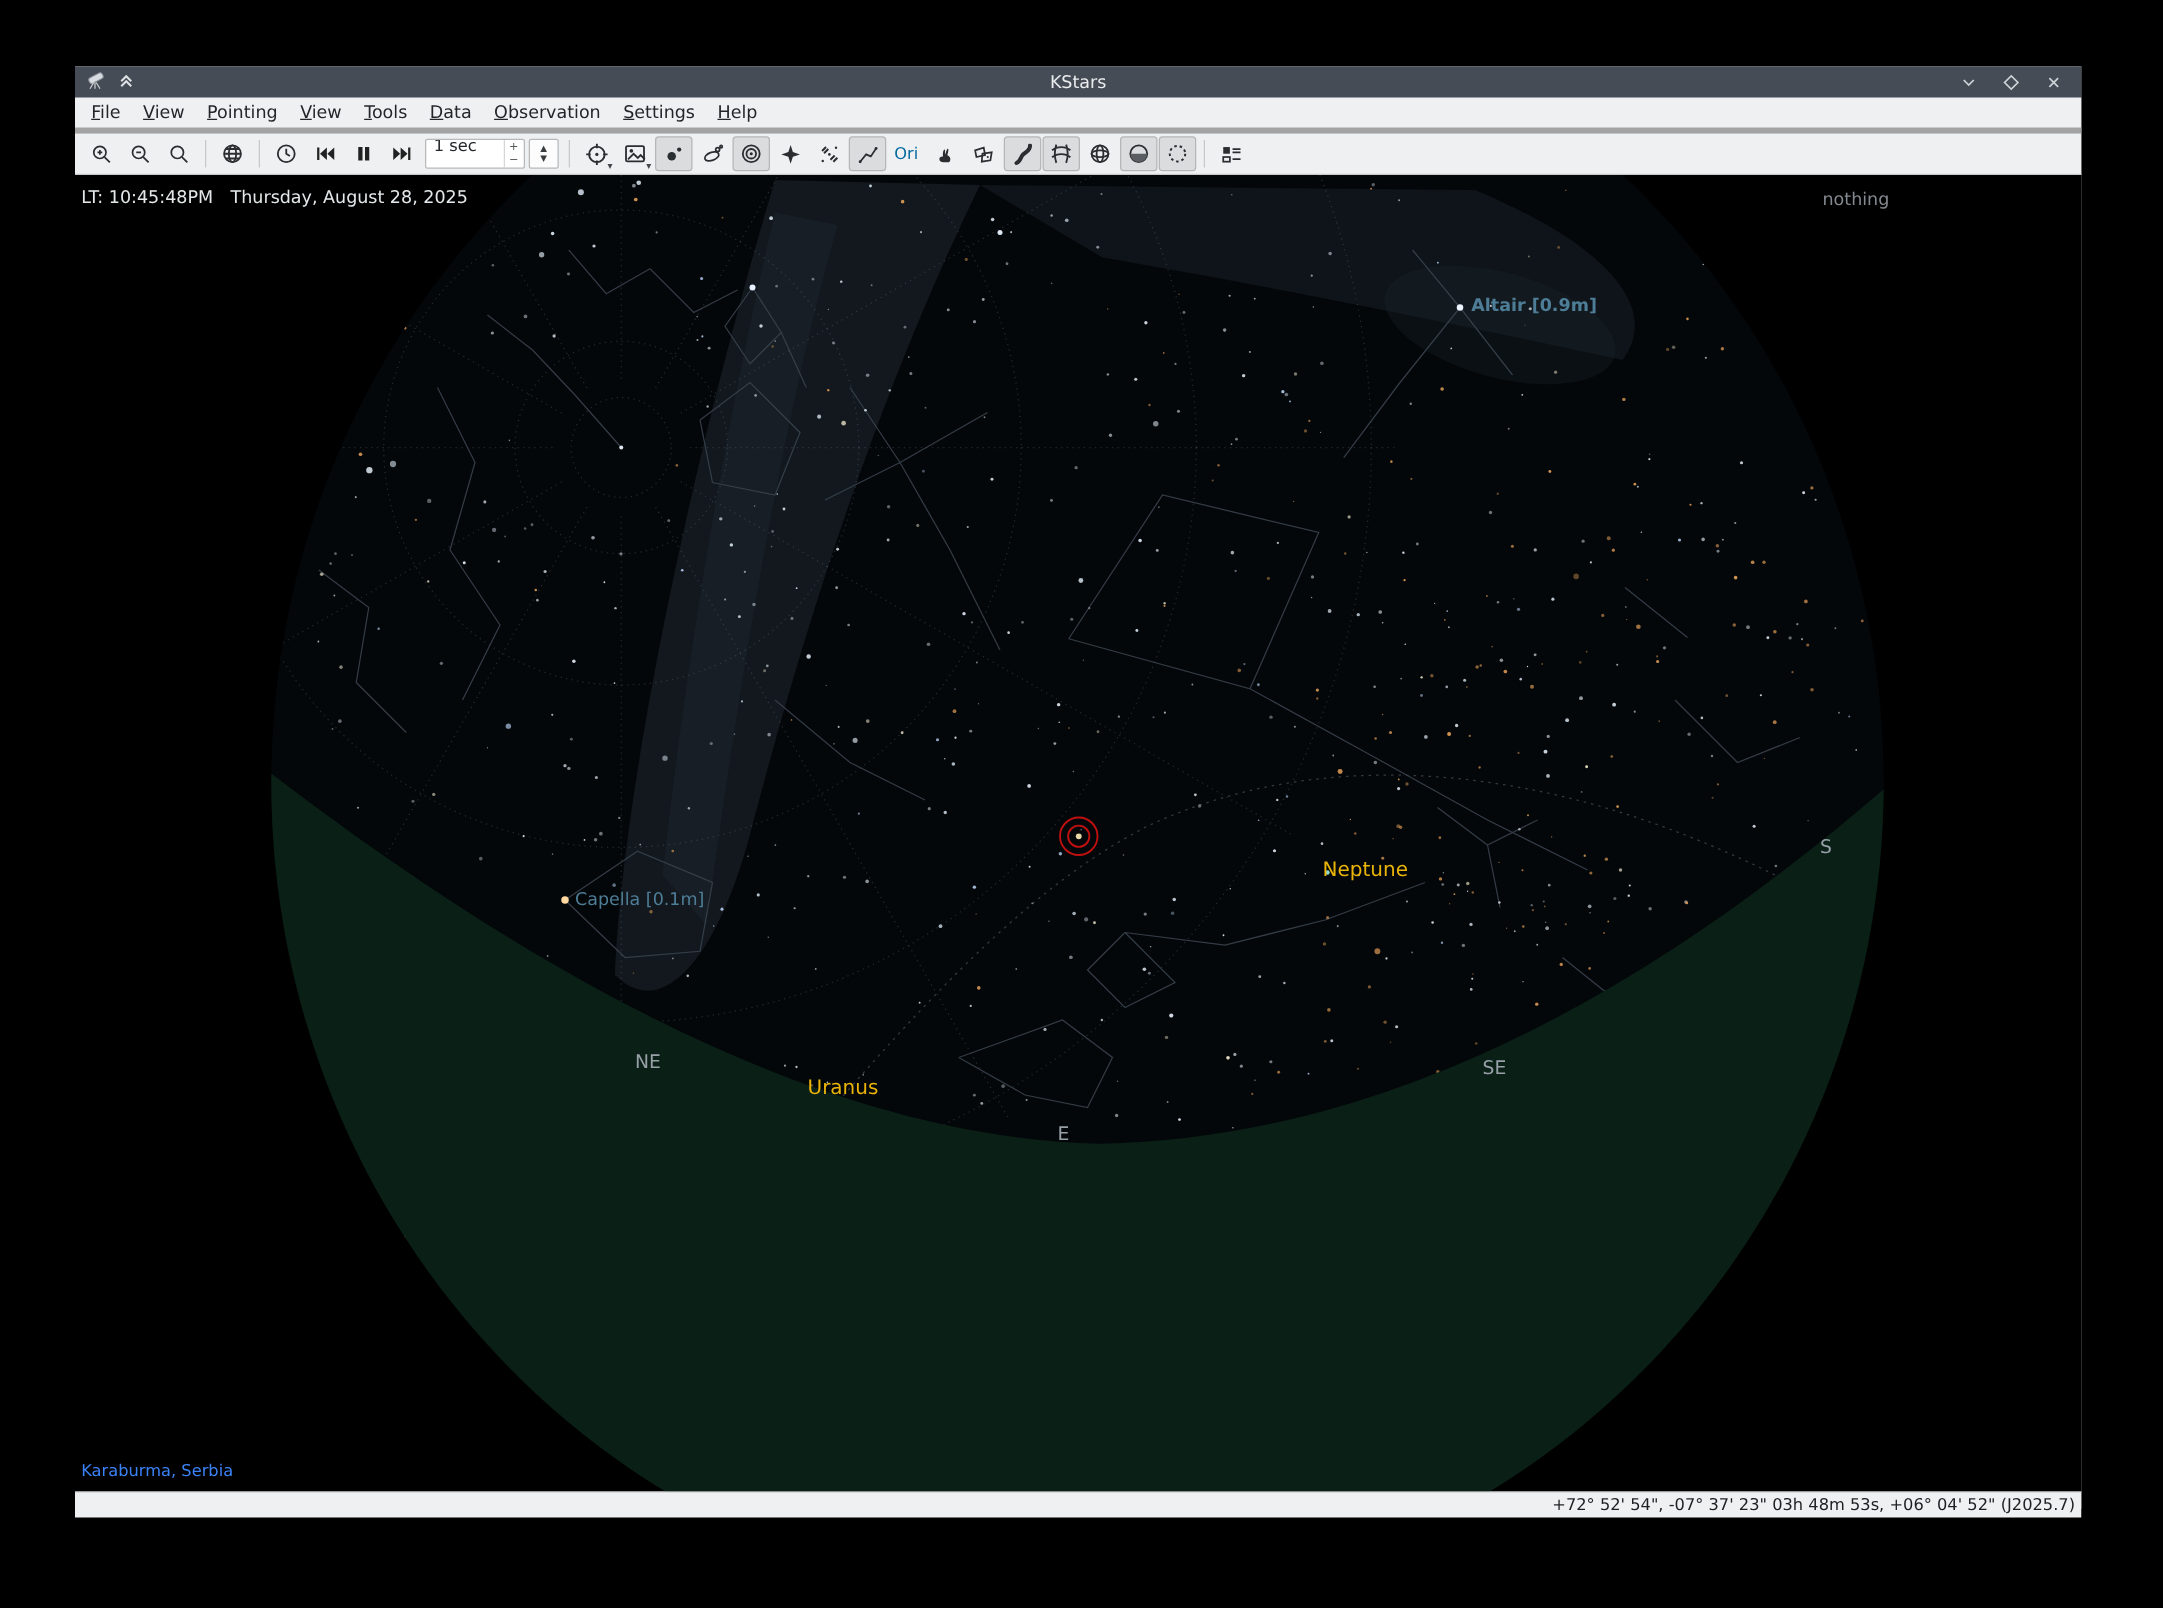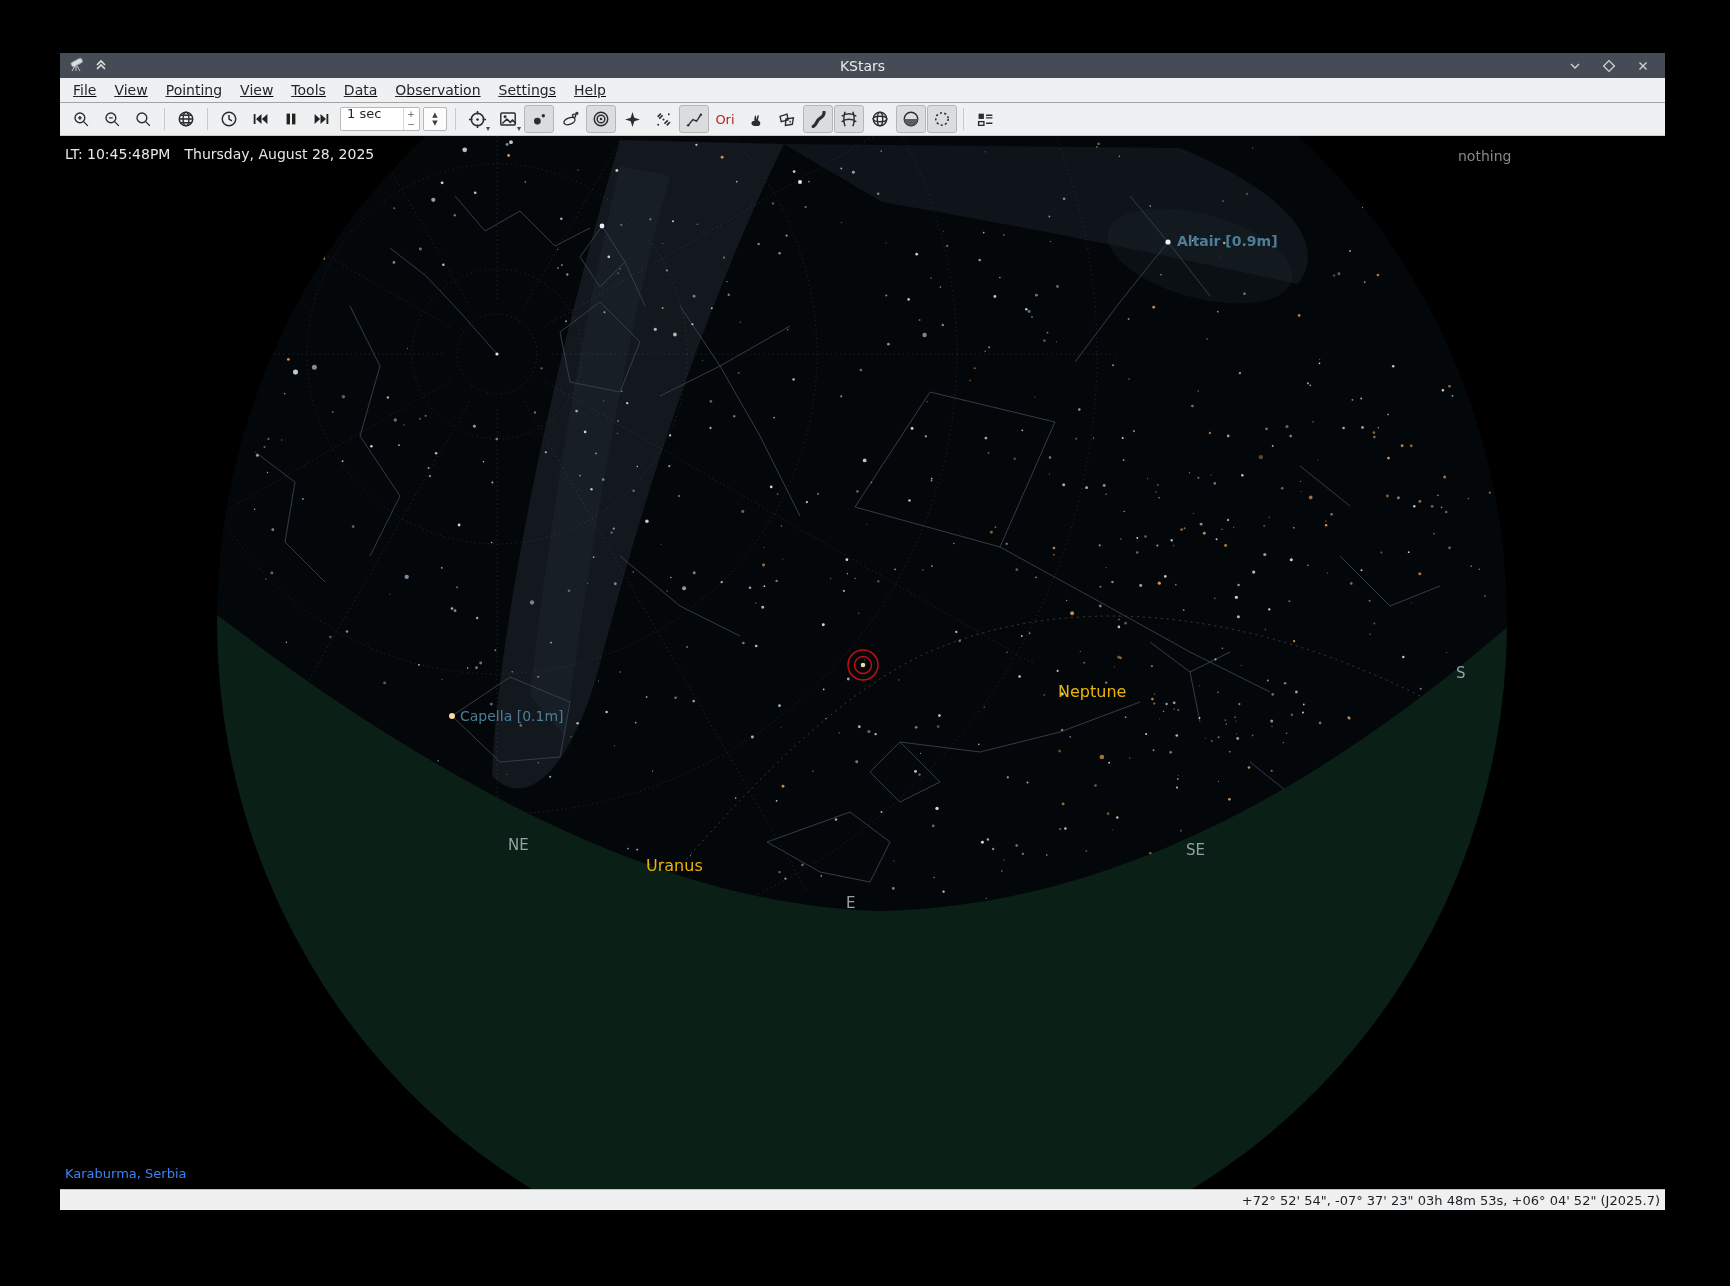--- a/index.html
+++ b/index.html
@@ -8,34 +8,34 @@
 
   
   .titlebar{position:relative;height:25px;background:#454c55;display:flex;align-items:center;justify-content:flex-end;}
   .tb-left{display:flex;align-items:center;gap:8px;padding-left:8px;z-index:2;}
   .tb-title{position:absolute;left:0;right:0;text-align:center;color:#e9ebed;font-size:14px;}
   .tb-right{margin-left:auto;display:flex;align-items:center;gap:18px;padding-right:14px;z-index:2;}
   .wbtn{width:16px;height:16px;display:flex;align-items:center;justify-content:center;cursor:default;}
   .wbtn svg{display:block;}
 
   
-  .menubar{height:24px;background:#eff0f1;display:flex;align-items:center;padding-left:4px;border-bottom:1px solid #a3a3a3;text-decoration:underline;}
+  .menubar{height:24px;background:#eff0f1;display:flex;align-items:center;padding-left:4px;border-bottom:5px solid #a3a3a3;}
   .mi{display:inline-block;padding:2px 9px;font-size:14px;color:#232629;}
   .mi::first-letter{text-decoration:underline;}
 
   
   .toolbar{height:32px;background:#eff0f1;display:flex;align-items:center;padding-left:6px;gap:1px;border-bottom:1px solid #c9cacc;}
   .tb{position:relative;width:30px;height:28px;display:flex;align-items:center;justify-content:center;
       border:1px solid transparent;border-radius:3px;box-sizing:border-box;}
   .tb.on{background:#dadcde;border-color:#b4b6b8;}
   .tb svg{display:block;}
   .tb .caret{position:absolute;right:1px;bottom:-1px;font-size:8px;color:#44484c;}
   .sep{width:1px;height:22px;background:#c6c8ca;margin:0 5px;}
   .icon-stroke{stroke:#2b2e31;stroke-width:1.3;fill:none;}
-  .ori-label{font-size:13px;color:#b91c1c;}
+  .ori-label{font-size:13px;color:#0369a1;}
   .spinbox{display:flex;align-items:stretch;height:24px;margin:0 2px;}
   .spin-field{width:78px;background:#fff;border:1px solid #b6b8ba;border-radius:2px;display:flex;align-items:stretch;}
   .spin-field input{border:0;outline:0;width:56px;font-size:13px;font-family:"DejaVu Sans",sans-serif;padding:0 0 12px 6px;background:transparent;color:#232629;}
   .spin-pm{display:flex;flex-direction:column;justify-content:space-between;border-left:1px solid #d6d7d8;width:14px;
            font-size:9px;color:#55585b;text-align:center;line-height:10px;padding:1px 0;}
   .updown{width:22px;margin-left:3px;background:#fcfcfc;border:1px solid #b6b8ba;border-radius:2px;
           display:flex;flex-direction:column;align-items:center;justify-content:center;font-size:7px;color:#3a3d40;line-height:8px;}
 
   
   .skymap{position:relative;width:1605px;height:1053px;background:#000;overflow:hidden;}

